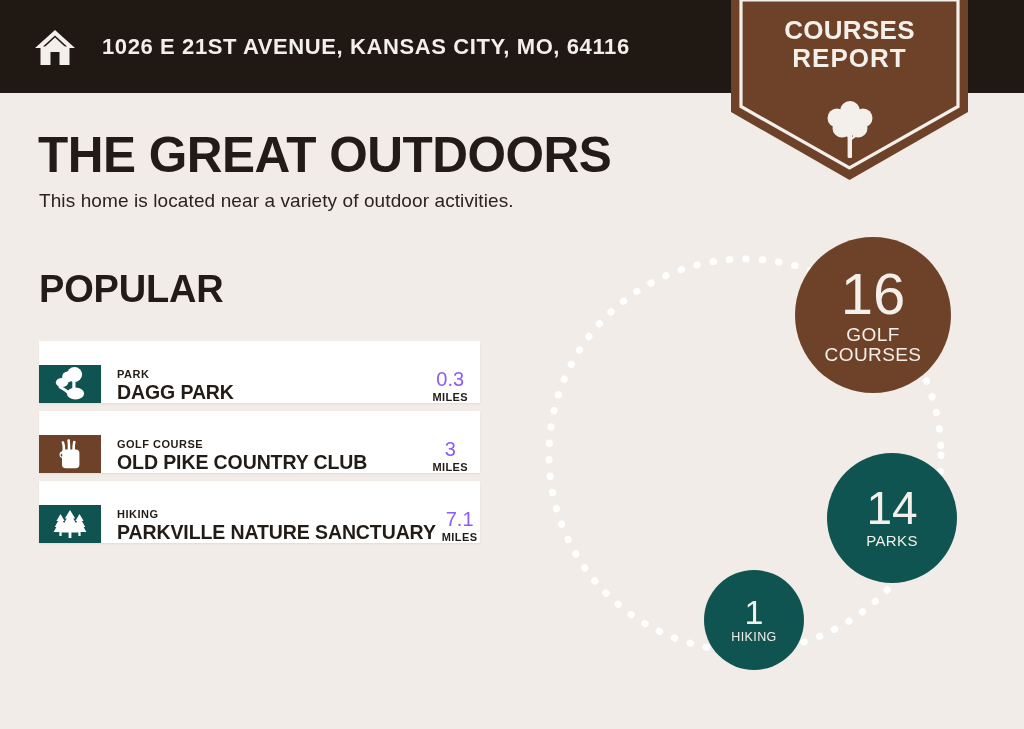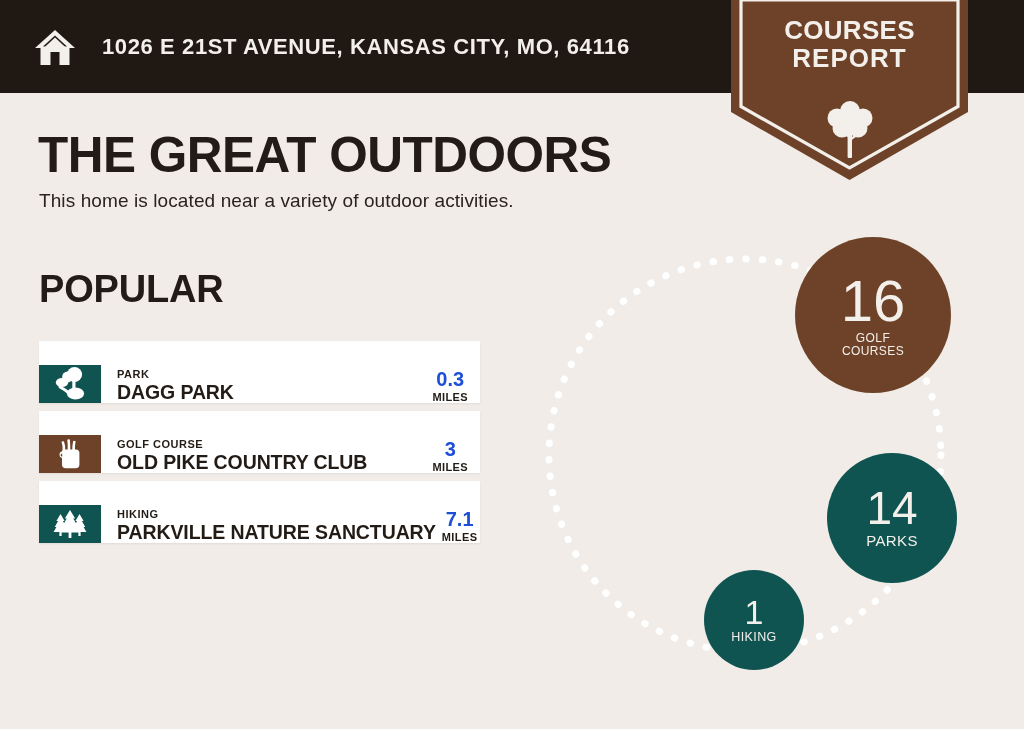--- a/index.html
+++ b/index.html
@@ -168,22 +168,22 @@
     white-space: nowrap;
     font-family: "Liberation Sans Narrow", "Liberation Sans", sans-serif;
   }
   .poi-dist {
     text-align: center;
     line-height: 1;
     padding-left: 6px;
   }
   .poi-dist-val {
     font-size: 20px;
-    font-weight: bold;
-    color: #1d4ed8;
+    font-weight: normal;
+    color: #8b5cf6;
     margin-bottom: 3px;
     font-family: "Liberation Sans Narrow", "Liberation Sans", sans-serif;
   }
   .poi-dist-unit {
     font-size: 11px;
     font-weight: bold;
     color: #231C16;
     letter-spacing: 0.4px;
   }
 
@@ -217,21 +217,21 @@
   .bubble .lbl {
     line-height: 1.05;
     letter-spacing: 0.4px;
   }
   .bubble-golf {
     left: 275px; top: 27px;
     width: 156px; height: 156px;
     background: #6E4229;
   }
   .bubble-golf .num { font-size: 58px; margin-bottom: 4px; }
-  .bubble-golf .lbl { font-size: 12px; }
+  .bubble-golf .lbl { font-size: 19px; }
   .bubble-parks {
     left: 307px; top: 243px;
     width: 130px; height: 130px;
     background: #0F5450;
   }
   .bubble-parks .num { font-size: 46px; margin-bottom: 3px; }
   .bubble-parks .lbl { font-size: 15px; text-align: right; }
   .bubble-hiking {
     left: 184px; top: 360px;
     width: 100px; height: 100px;

